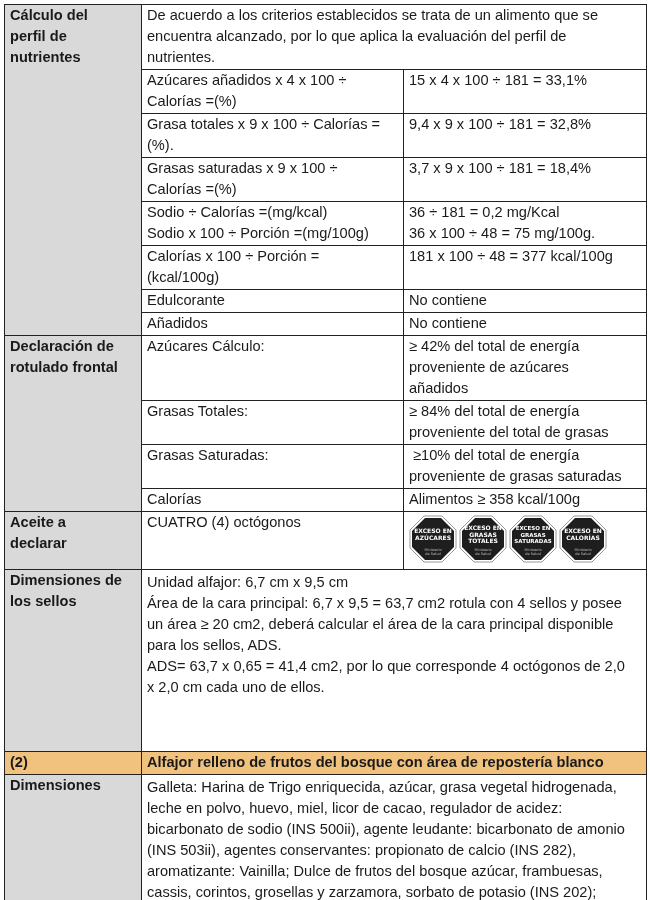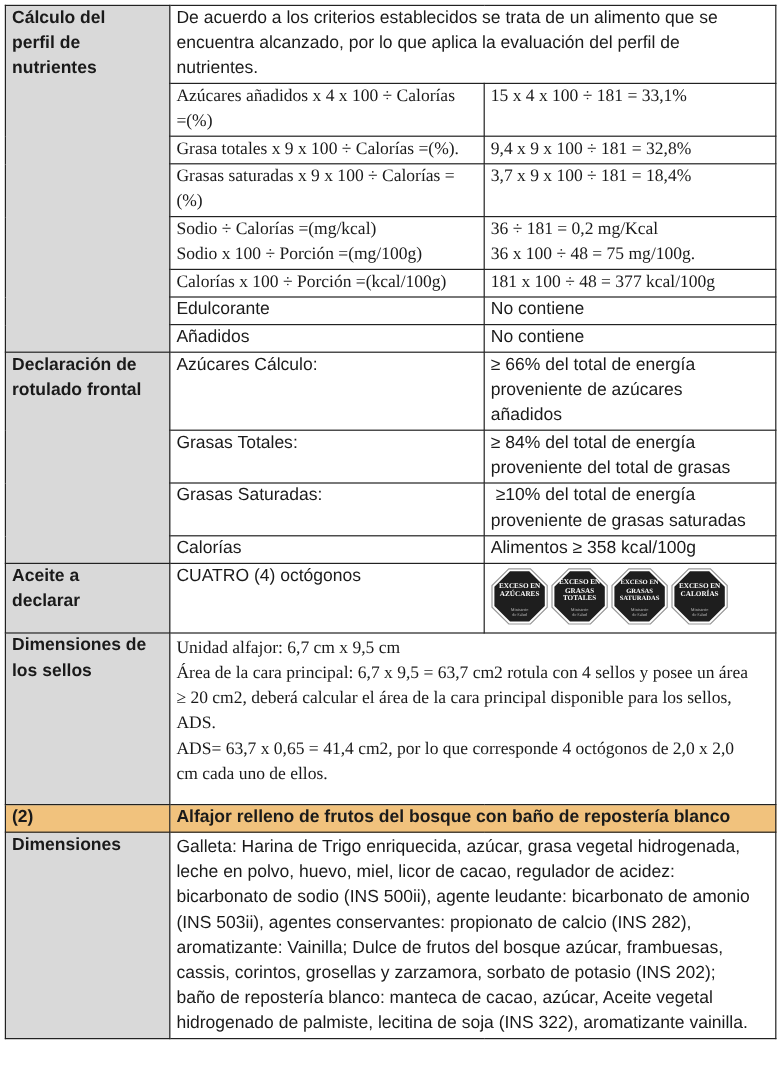--- a/index.html
+++ b/index.html
@@ -14,21 +14,21 @@
   col.c2 { width: 262px; }
   col.c3 { width: 243px; }
   .seals { display: flex; gap: 2px; align-items: center; padding: 3px 0 0 0; }
   .seal { width: 48px; height: 48px; position: relative; }
   .seal svg { position: absolute; left: 0; top: 0; }
   .seal-text { position: absolute; left: 0; right: 0; top: 13px; text-align: center;
                color: #fff; font-weight: bold; font-size: 6px; line-height: 6.5px;
                font-family: "DejaVu Sans", sans-serif; }
   .seal-min { position: absolute; left: 0; right: 0; bottom: 7px; text-align: center;
               color: #bbb; font-size: 3.5px; line-height: 4px; font-family: "DejaVu Sans", sans-serif; }
-  .pre { white-space: pre-line; font-family: Liberation Serif, serif; }
+  .pre { white-space: pre-line; }
 </style>
 </head>
 <body>
 
 <table class="doc">
   <colgroup>
       <col class="c1">
       <col class="c2">
       <col class="c3">
     </colgroup>
@@ -65,21 +65,21 @@
       <td>No contiene</td>
     </tr>
     <tr>
       <td>Añadidos</td>
       <td>No contiene</td>
     </tr>
 
     <tr>
       <td class="label" rowspan="4">Declaración de rotulado frontal</td>
       <td>Azúcares Cálculo:</td>
-      <td>≥ 66% del total de energía proveniente de azúcares añadidos</td>
+      <td>≥ 42% del total de energía proveniente de azúcares añadidos</td>
     </tr>
     <tr>
       <td>Grasas Totales:</td>
       <td>≥ 84% del total de energía proveniente del total de grasas</td>
     </tr>
     <tr>
       <td>Grasas Saturadas:</td>
       <td style="white-space:pre-wrap"> ≥10% del total de energía proveniente de grasas saturadas</td>
     </tr>
     <tr>
@@ -131,30 +131,30 @@
             </svg>
             <div class="seal-text pre">EXCESO EN
 CALORÍAS</div>
             <div class="seal-min pre">Ministerio
 de Salud</div>
           </div>
         </div>
       </td>
     </tr>
 
-    <tr style="height:143px">
+    <tr style="height:182px">
       <td class="label">Dimensiones de los sellos</td>
       <td colspan="2" class="pre" style="padding-top:2px">Unidad alfajor: 6,7 cm x 9,5 cm
 Área de la cara principal: 6,7 x 9,5 = 63,7 cm2 rotula con 4 sellos y posee un área ≥ 20 cm2, deberá calcular el área de la cara principal disponible para los sellos, ADS.
 ADS= 63,7 x 0,65 = 41,4 cm2, por lo que corresponde 4 octógonos de 2,0 x 2,0 cm cada uno de ellos.</td>
     </tr>
 
     <tr>
       <td class="orange" style="background: rgb(241, 194, 125);">(2)</td>
-      <td class="orange" colspan="2" style="background: rgb(241, 194, 125);">Alfajor relleno de frutos del bosque con baño de repostería blanco</td>
+      <td class="orange" colspan="2" style="background: rgb(241, 194, 125);">Alfajor relleno de frutos del bosque con área de repostería blanco</td>
     </tr>
 
     <tr>
       <td class="label">Dimensiones</td>
       <td colspan="2" style="padding-top:2px">Galleta: Harina de Trigo enriquecida, azúcar, grasa vegetal hidrogenada, leche en polvo, huevo, miel, licor de cacao, regulador de acidez: bicarbonato de sodio (INS 500ii), agente leudante: bicarbonato de amonio (INS 503ii), agentes conservantes: propionato de calcio (INS 282), aromatizante: Vainilla; Dulce de frutos del bosque azúcar, frambuesas, cassis, corintos, grosellas y zarzamora, sorbato de potasio (INS 202); baño de repostería blanco: manteca de cacao, azúcar, Aceite vegetal hidrogenado de palmiste, lecitina de soja (INS 322), aromatizante vainilla.</td>
     </tr>
   </tbody>
 </table>
 
 </body></html>

